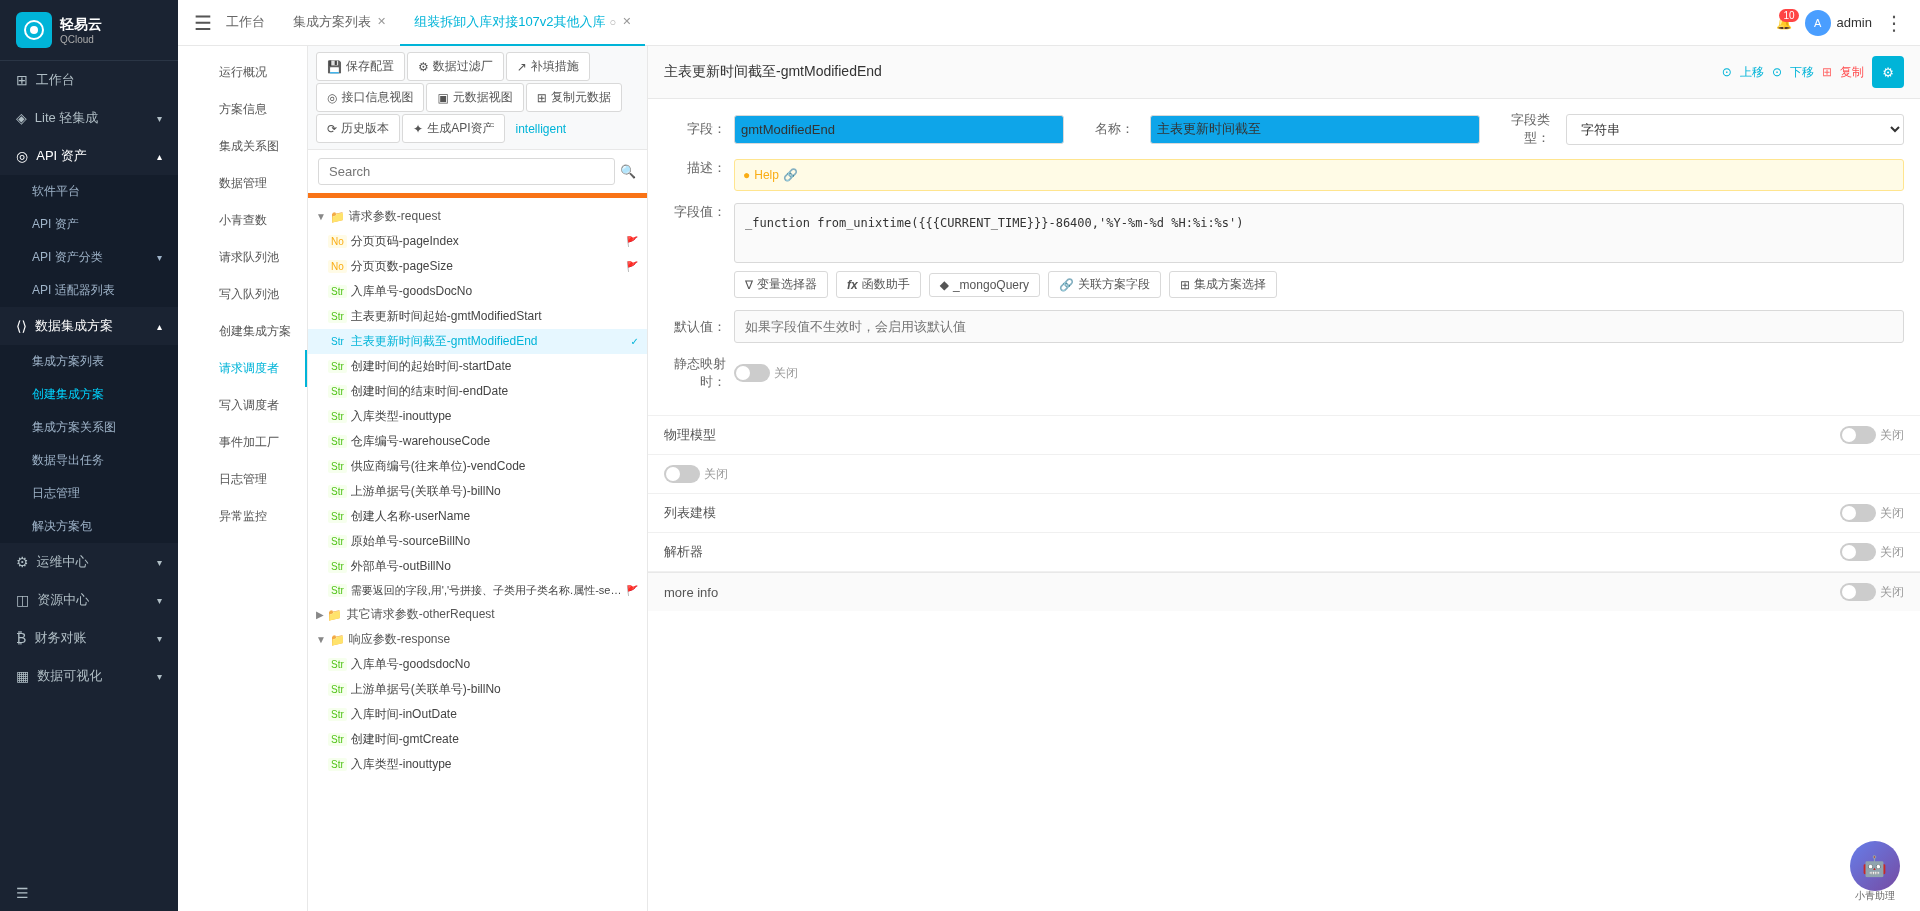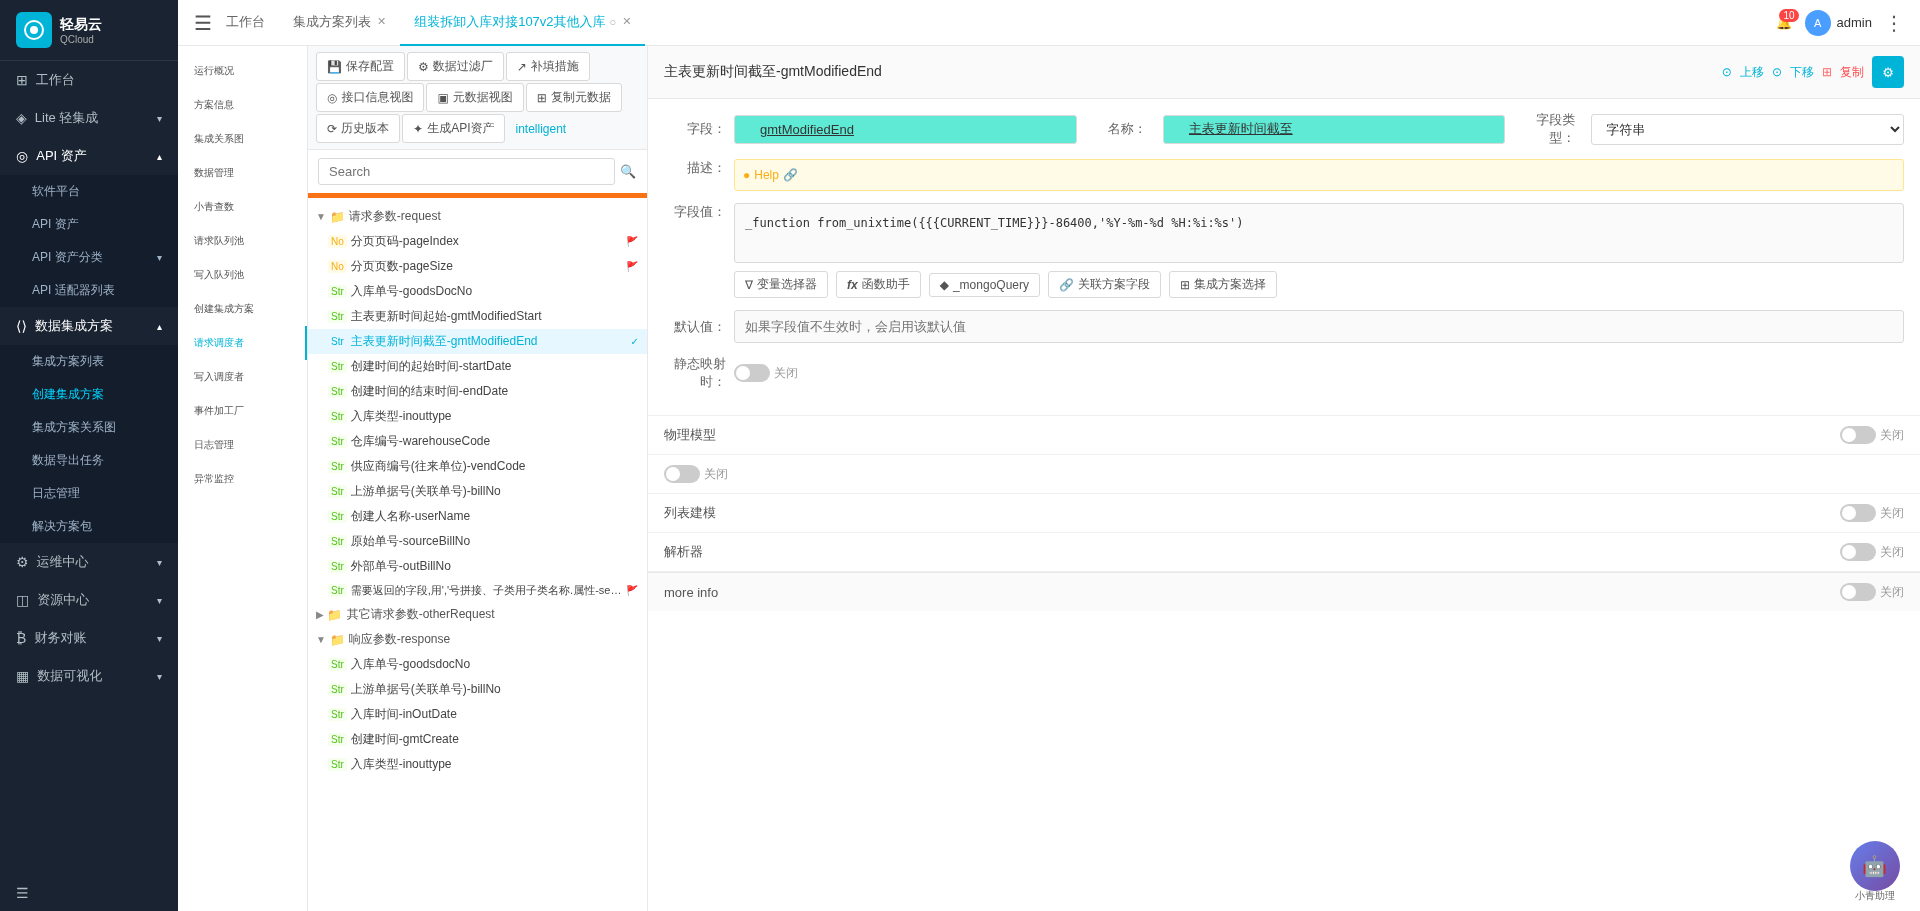--- a/index.html
+++ b/index.html
@@ -31,21 +31,21 @@
     .notif-badge { position: relative; display: flex; align-items: center; }
     .notif-badge .badge { position: absolute; top: -6px; right: -6px; background: #ff4444; color: white; border-radius: 8px; font-size: 10px; padding: 1px 4px; }
     .admin-info { display: flex; align-items: center; gap: 6px; font-size: 13px; color: #333; cursor: pointer; }
     .avatar { width: 26px; height: 26px; background: #4a9eff; border-radius: 50%; display: flex; align-items: center; justify-content: center; color: white; font-size: 11px; }
 
     
     .content { display: flex; flex: 1; overflow: hidden; }
 
     
     .left-nav { width: 130px; background: #fff; border-right: 1px solid #e8e8e8; padding: 8px 0; flex-shrink: 0; }
-    .left-nav-item { padding: 10px 16px; font-size: 10px; color: #555; cursor: pointer; }
+    .left-nav-item { padding: 10px 16px; font-size: 12px; color: #555; cursor: pointer; margin-left: 25px; }
     .left-nav-item.active { color: #00b4d8; border-right: 2px solid #00b4d8; }
 
     
     .middle-panel { width: 340px; background: #fff; border-right: 1px solid #e8e8e8; display: flex; flex-direction: column; flex-shrink: 0; }
     .toolbar { display: flex; align-items: center; padding: 6px 8px; background: #f8f9fa; border-bottom: 1px solid #e8e8e8; flex-wrap: wrap; gap: 2px; }
     .toolbar-btn { display: flex; align-items: center; gap: 4px; padding: 5px 10px; font-size: 12px; color: #555; cursor: pointer; background: #fff; border: 1px solid #d9d9d9; border-radius: 3px; white-space: nowrap; }
     .intelligent-btn { color: #00b4d8; background: none; border: none; padding: 5px 8px; font-size: 12px; cursor: pointer; }
 
     .search-bar { padding: 8px 10px; border-bottom: 5px solid #f97316; display: flex; align-items: center; }
     .search-bar input { flex: 1; border: 1px solid #d9d9d9; border-radius: 3px; padding: 5px 10px; font-size: 13px; outline: none; color: #333; }
@@ -68,21 +68,21 @@
     .right-header { display: flex; align-items: center; padding: 10px 16px; border-bottom: 1px solid #e8e8e8; background: #fafafa; }
     .right-header-title { font-size: 14px; color: #333; font-weight: 500; flex: 1; }
     .right-header-actions { display: flex; align-items: center; gap: 8px; font-size: 12px; }
     .header-action-btn { display: flex; align-items: center; gap: 3px; color: #00b4d8; cursor: pointer; }
     .header-action-btn.danger { color: #ff4d4f; }
     .settings-icon-btn { width: 32px; height: 32px; background: #00b4d8; border-radius: 4px; display: flex; align-items: center; justify-content: center; color: white; cursor: pointer; margin-left: 8px; }
 
     .form-section { padding: 12px 16px; border-bottom: 1px solid #f0f0f0; }
     .form-row { display: flex; align-items: center; margin-bottom: 12px; }
     .form-label { width: 70px; color: #666; font-size: 13px; flex-shrink: 0; text-align: right; padding-right: 8px; }
-    .form-value { flex: 1; font-size: 13px; color: #333; padding: 6px 25px; border: 1px solid #d9d9d9; border-radius: 3px; background: #5eead4; text-decoration: underline; }
+    .form-value { flex: 1; font-size: 13px; color: #333; padding: 6px 6px; border: 1px solid #d9d9d9; border-radius: 3px; background: #0ea5e9; }
     .form-select { flex: 1; padding: 6px 10px; border: 1px solid #d9d9d9; border-radius: 3px; background: #fff; font-size: 13px; color: #333; }
     .form-desc { flex: 1; }
     .desc-help { display: flex; align-items: center; gap: 4px; padding: 8px; background: #fffbe6; border: 1px solid #ffe58f; border-radius: 3px; color: #faad14; font-size: 12px; }
     .desc-help .help-icon { color: #faad14; }
     .code-editor { width: 100%; padding: 10px; border: 1px solid #d9d9d9; border-radius: 3px; background: #fafafa; font-family: monospace; font-size: 12px; color: #333; min-height: 60px; line-height: 1.5; }
     .code-actions { display: flex; align-items: center; gap: 8px; margin-top: 8px; flex-wrap: wrap; }
     .code-action-btn { display: flex; align-items: center; gap: 4px; padding: 4px 10px; border: 1px solid #d9d9d9; border-radius: 3px; font-size: 12px; color: #555; cursor: pointer; background: #fff; }
     .default-input { width: 100%; padding: 8px 10px; border: 1px solid #d9d9d9; border-radius: 3px; font-size: 13px; color: #999; background: #fafafa; }
     .toggle-row { display: flex; align-items: center; padding: 10px 16px; border-bottom: 1px solid #f0f0f0; }
     .toggle-label { flex: 1; font-size: 13px; color: #555; }

